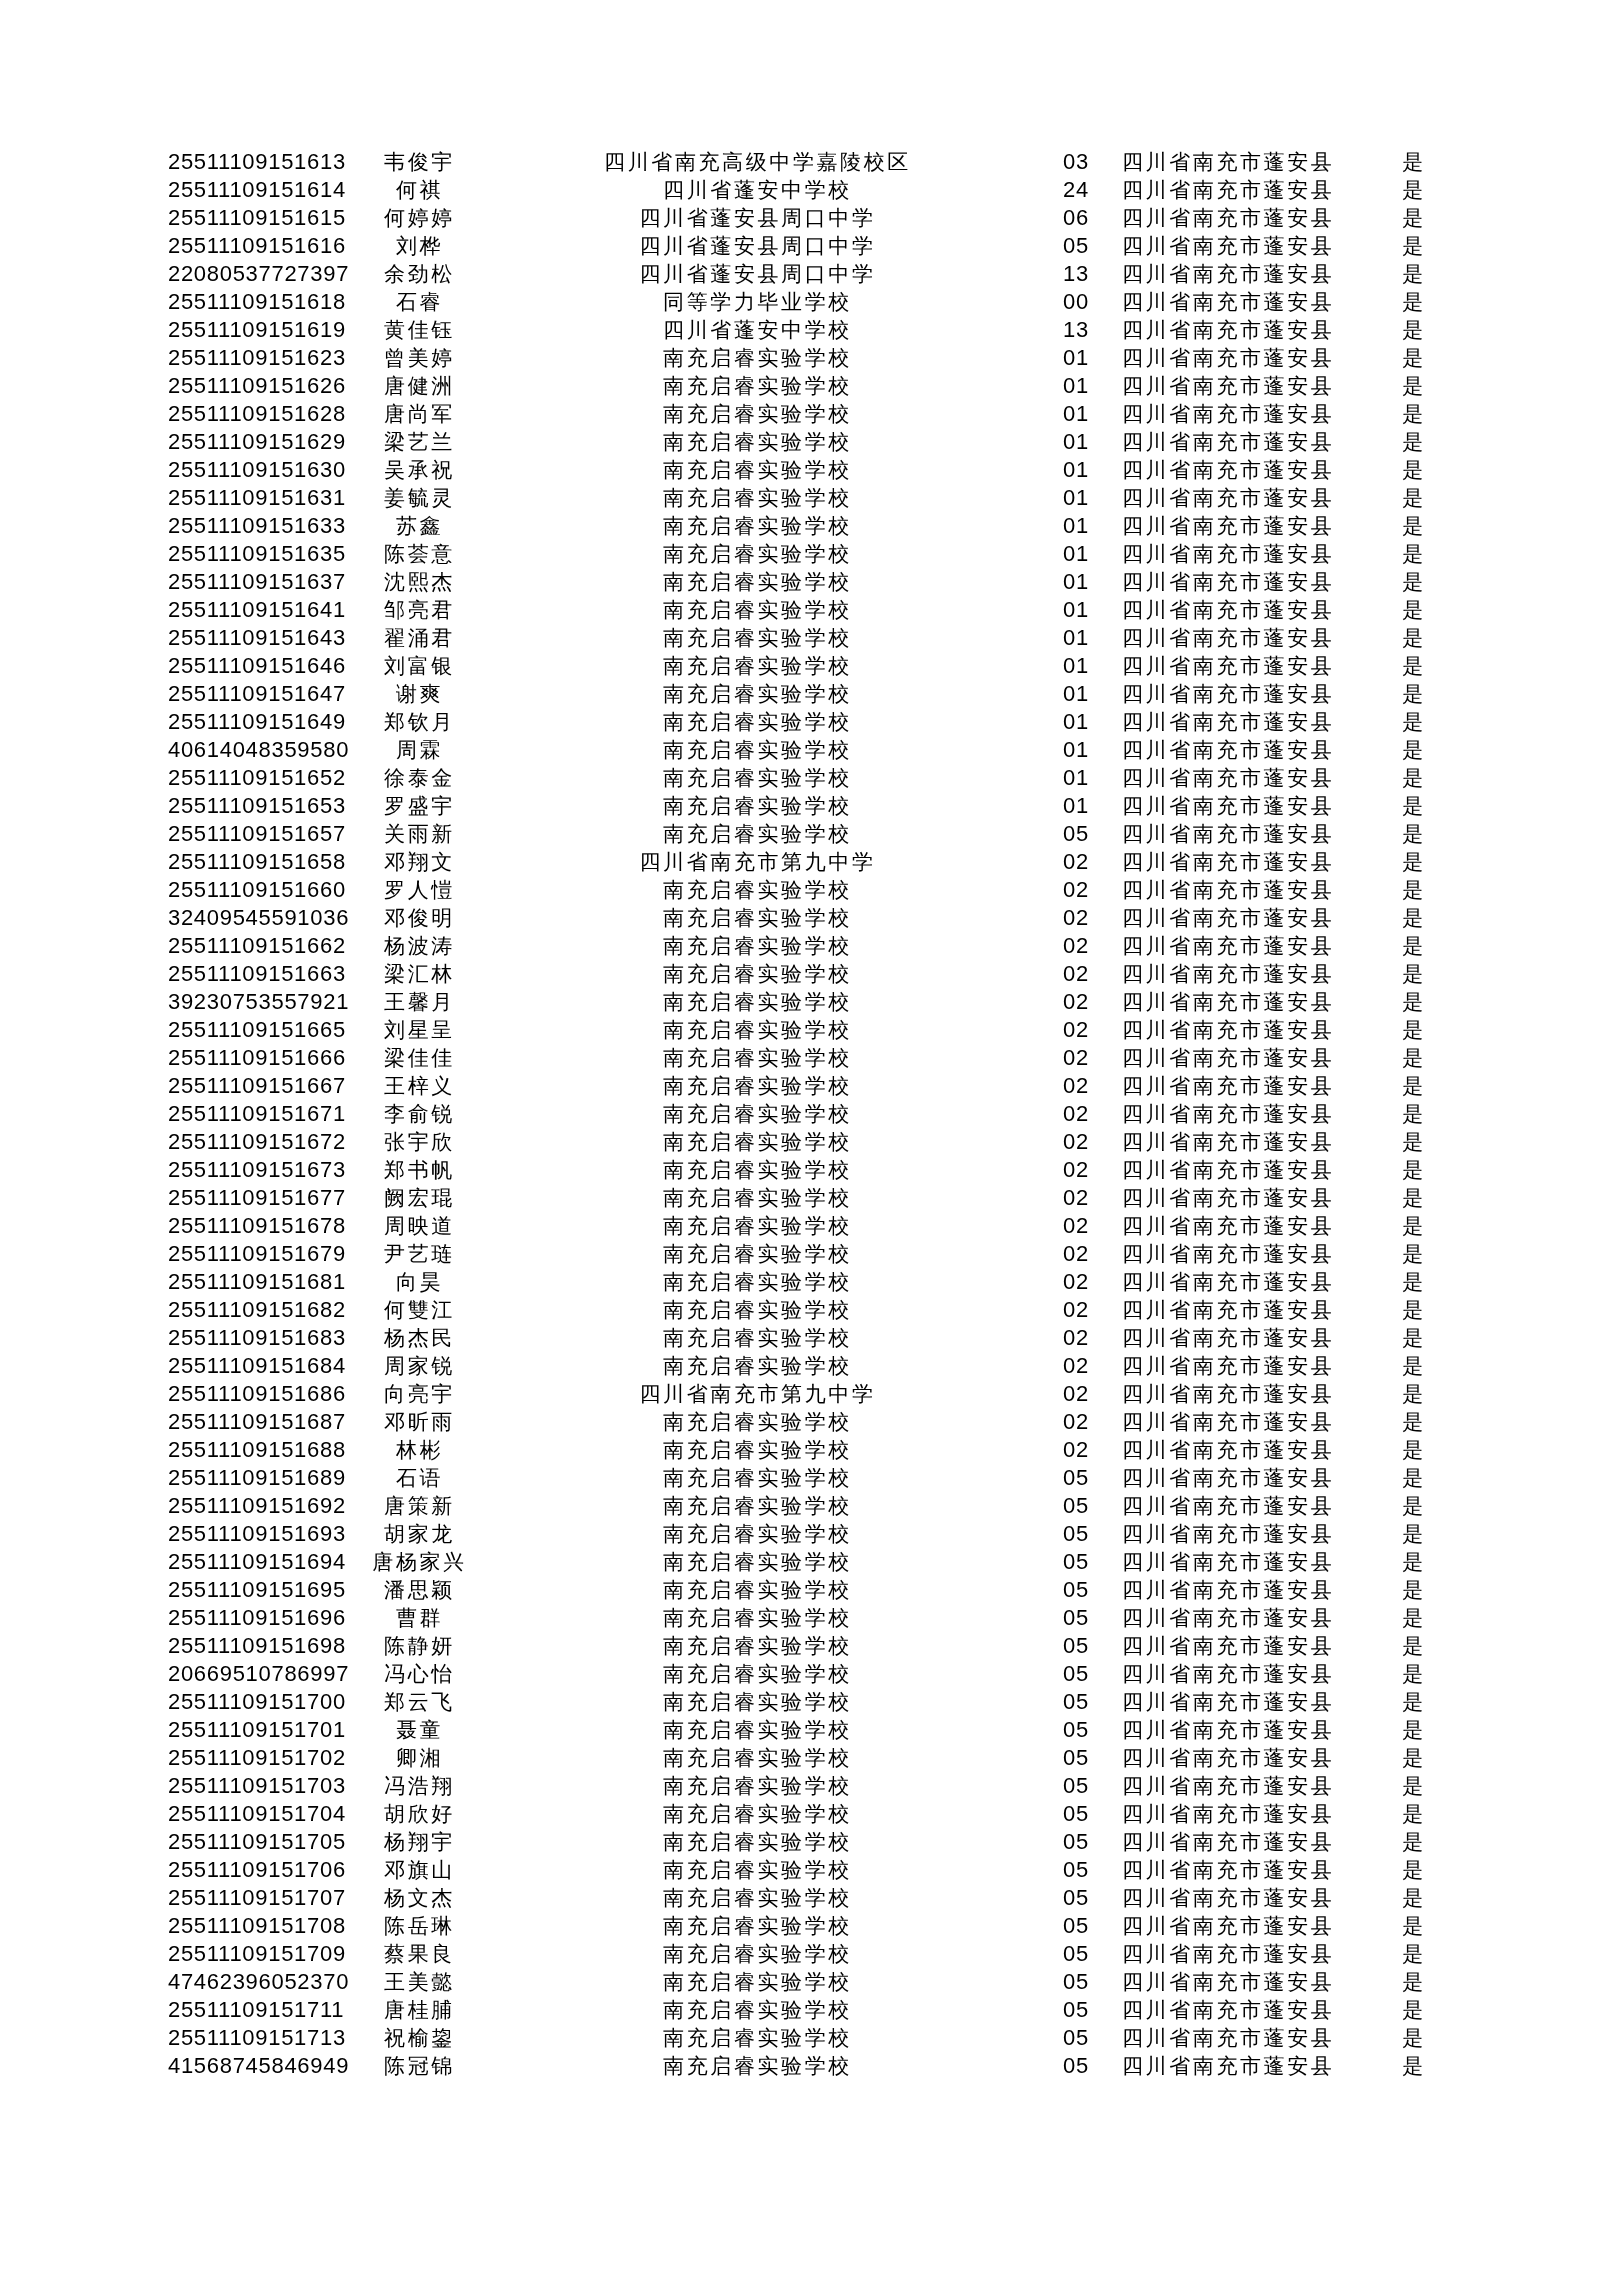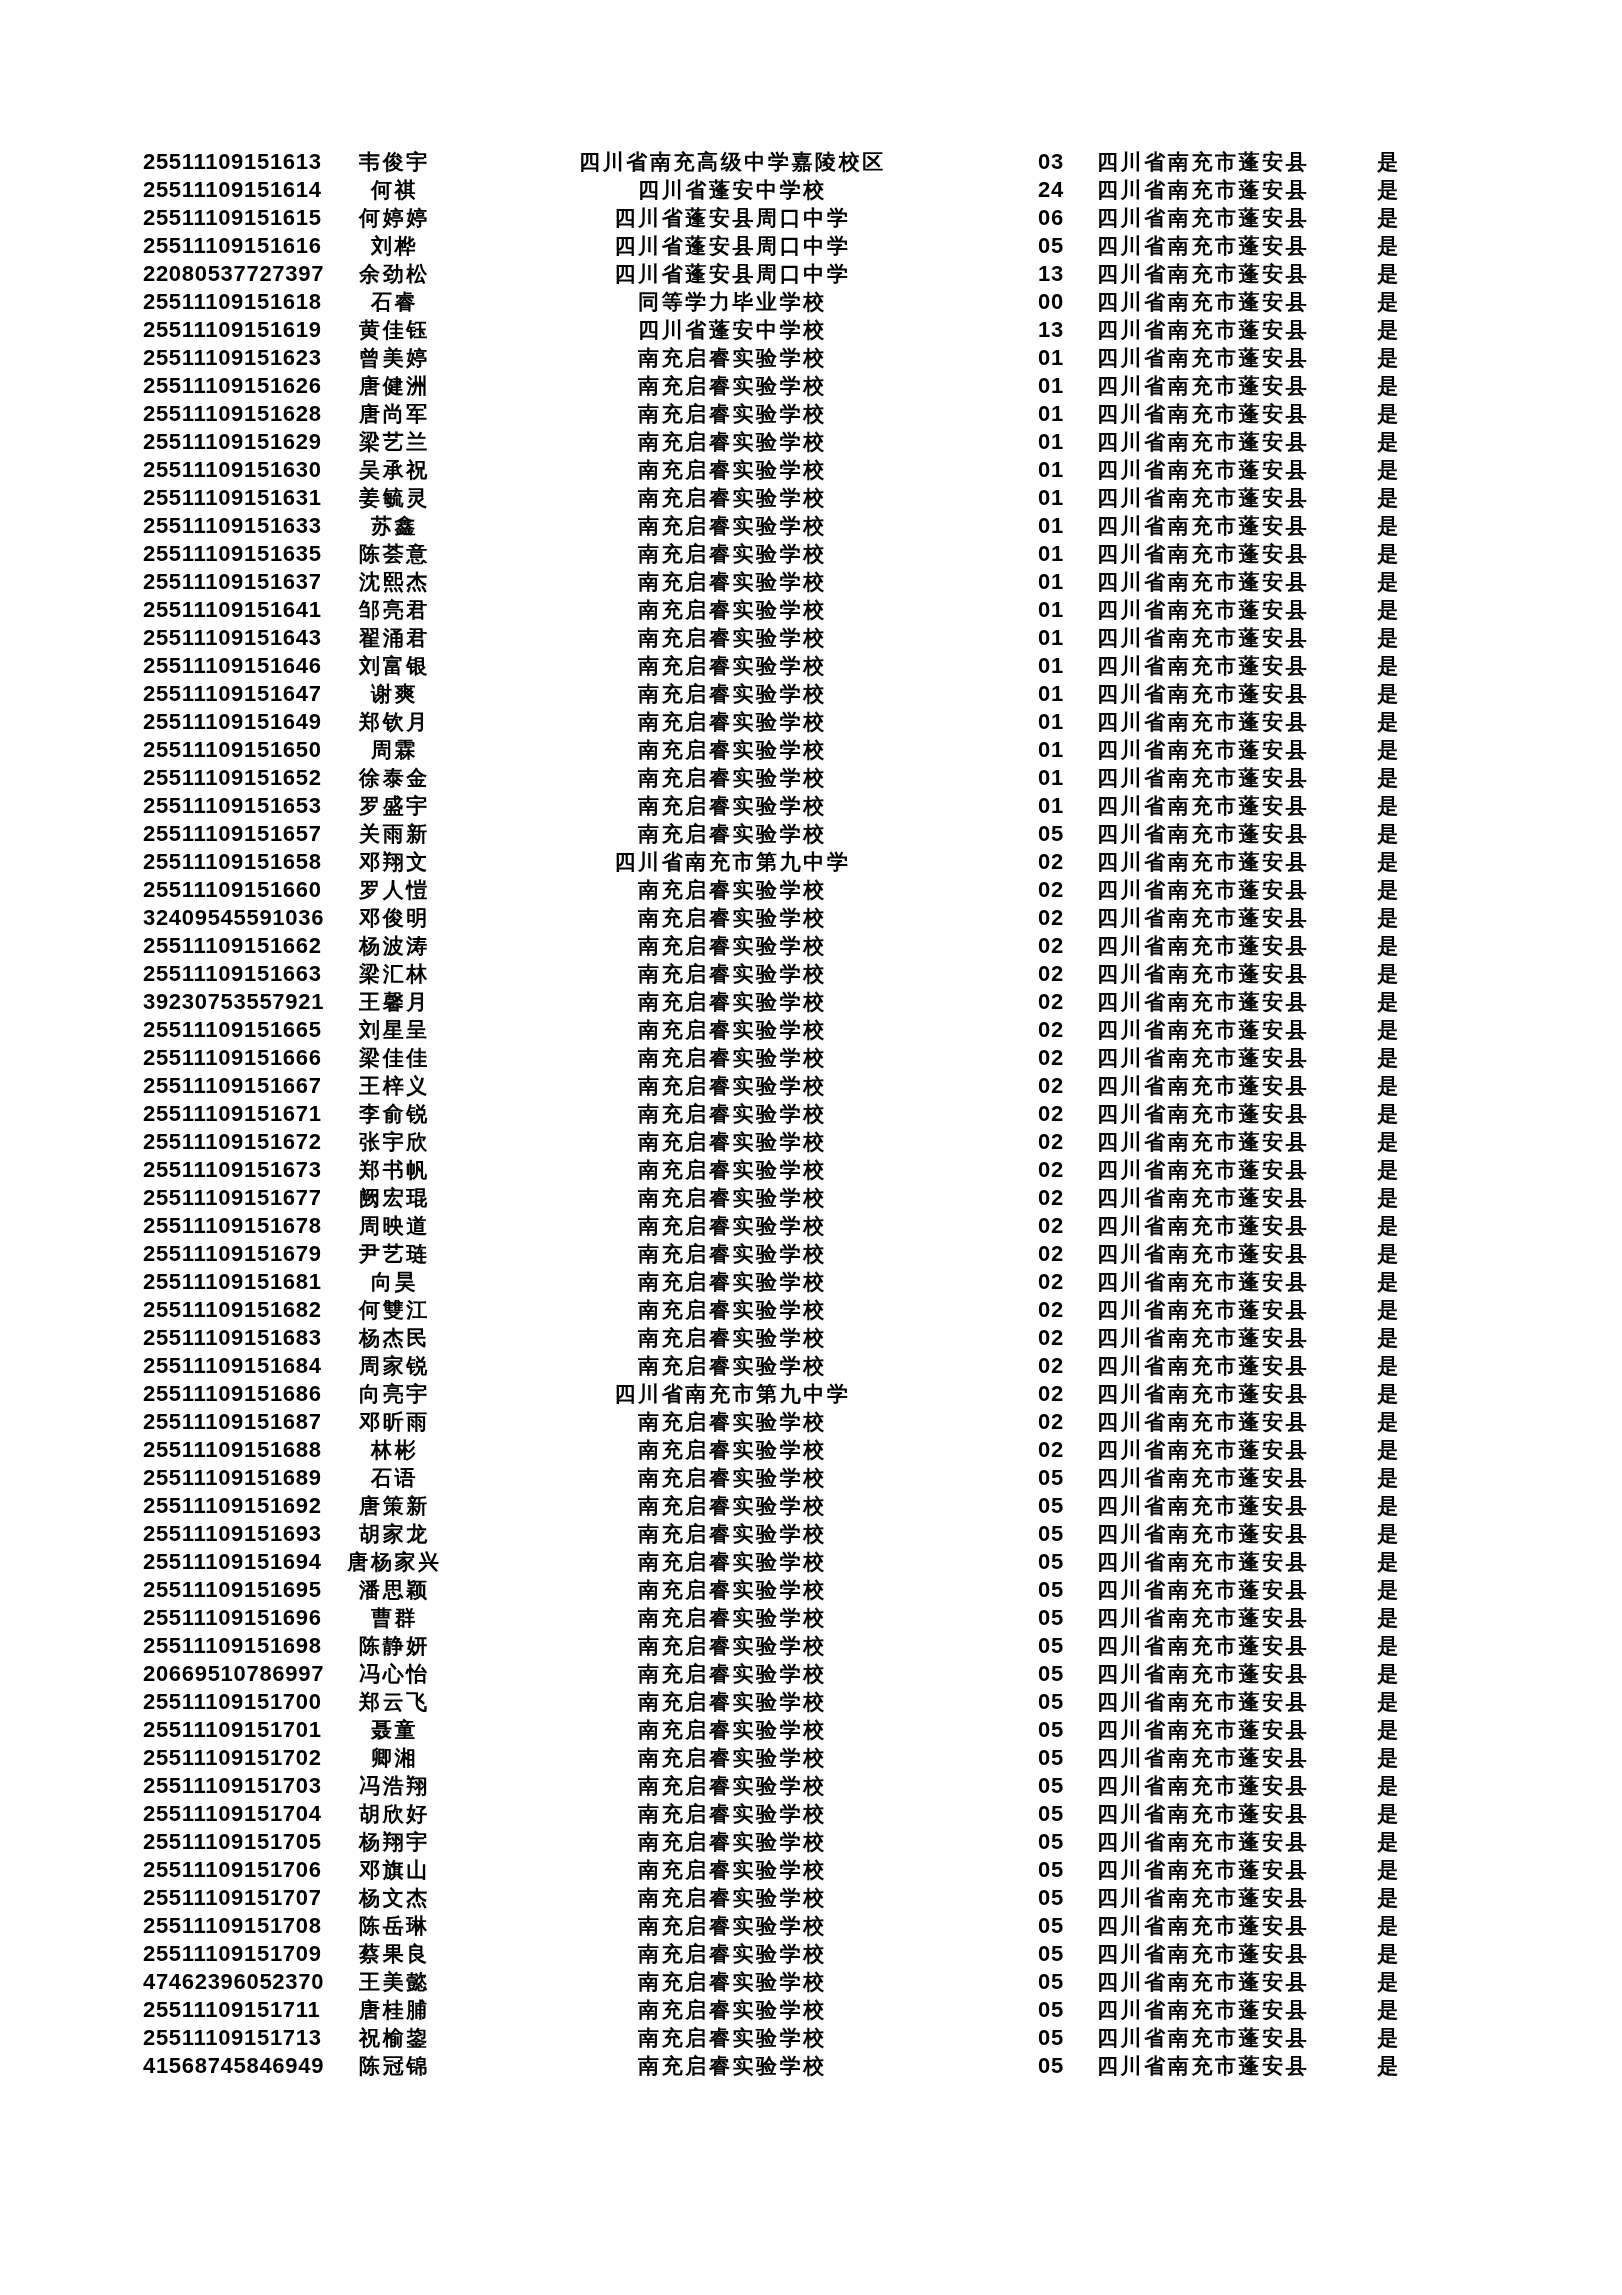--- a/index.html
+++ b/index.html
@@ -5,24 +5,23 @@
   * { margin: 0; padding: 0; box-sizing: border-box; }
   html, body { width: 1623px; height: 2295px; }
   body {
     background: #ffffff;
     color: #000000;
     position: relative;
     font-family: "Liberation Serif", "DejaVu Serif", serif;
   }
   .sheet {
     position: absolute;
-    left: 143px;
+    left: 168px;
     top: 148px;
     width: 1273px;
-    font-weight: bold;
   }
   .row {
     position: relative;
     height: 28px;
   }
   .cell {
     position: absolute;
     top: 0;
     height: 28px;
     line-height: 28px;
@@ -212,21 +211,21 @@
   </div>
     <div class="row">
     <div class="cell num c-id">25511109151649</div>
     <div class="cell cjk c-name">郑钦月</div>
     <div class="cell cjk c-school">南充启睿实验学校</div>
     <div class="cell num c-code">01</div>
     <div class="cell cjk c-district">四川省南充市蓬安县</div>
     <div class="cell cjk c-confirm">是</div>
   </div>
     <div class="row">
-    <div class="cell num c-id">25511109151650</div>
+    <div class="cell num c-id">40614048359580</div>
     <div class="cell cjk c-name">周霖</div>
     <div class="cell cjk c-school">南充启睿实验学校</div>
     <div class="cell num c-code">01</div>
     <div class="cell cjk c-district">四川省南充市蓬安县</div>
     <div class="cell cjk c-confirm">是</div>
   </div>
     <div class="row">
     <div class="cell num c-id">25511109151652</div>
     <div class="cell cjk c-name">徐泰金</div>
     <div class="cell cjk c-school">南充启睿实验学校</div>

